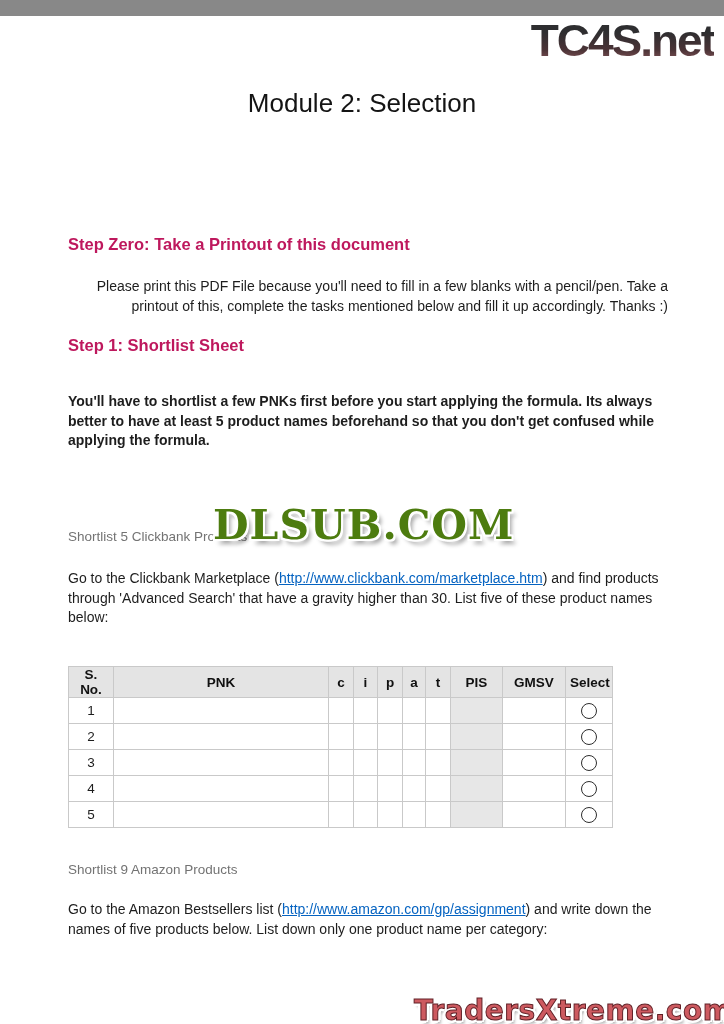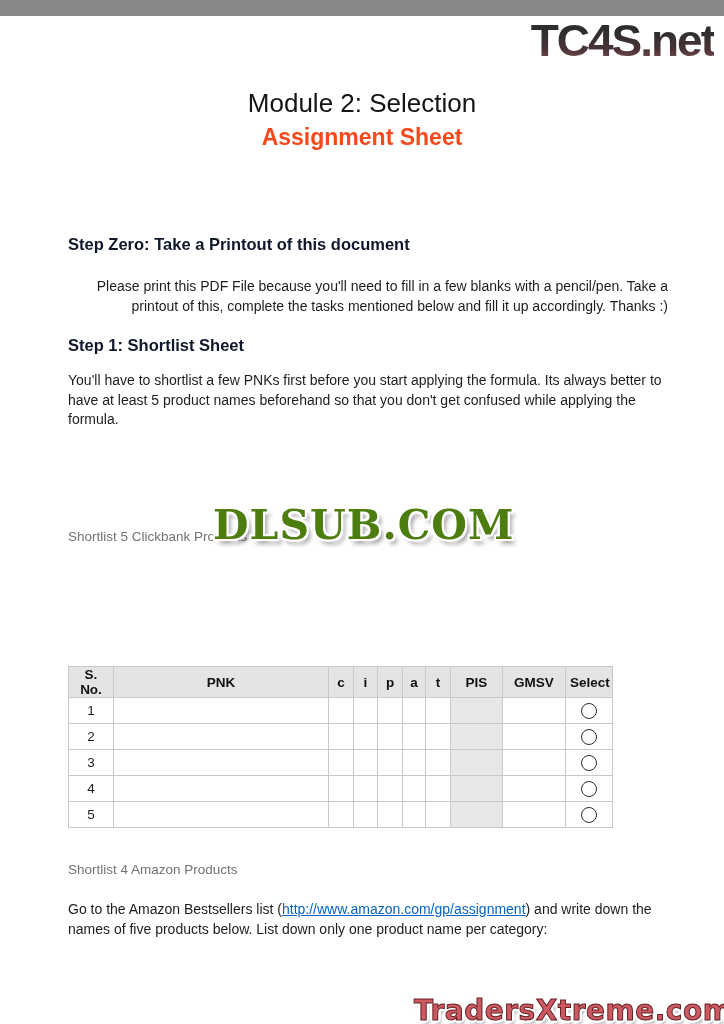--- a/index.html
+++ b/index.html
@@ -16,25 +16,25 @@
     background:linear-gradient(180deg,#2e2e30 30%,#4a3336 70%,#8a585c 100%);
     -webkit-background-clip:text;background-clip:text;color:transparent;
     transform:scaleY(.95);display:inline-block;
   }
   
   .title{top:72px;left:0;width:724px;text-align:center;font-size:26px;color:#141414;}
   .subtitle{top:108px;left:0;width:724px;text-align:center;font-size:23px;font-weight:700;color:#f8481c;}
   
   .para{left:68px;width:600px;font-size:14px;line-height:19.5px;color:#1d1d1d;}
   .p-intro{top:159px;}
-  .h2{left:68px;font-size:16.5px;font-weight:700;color:#0f172a;}
+  .h2{left:68px;font-size:16.5px;font-weight:700;color:#be185d;}
   .h-step0{top:219px;}
   .p-step0{top:261px;text-align:right;}
   .h-step1{top:320px;}
-  .p-step1a{top:355px;}
+  .p-step1a{top:376px;font-weight:bold;}
   .p-step1b{top:438px;}
   .h3{left:68px;font-size:13.5px;font-weight:400;color:#737373;z-index:1;}
   .h-clickbank{top:513px;}
   .p-clickbank{top:553px;}
   .h-amazon{top:846px;}
   .p-amazon{top:884px;}
   .link{color:#0563c1;text-decoration:underline;cursor:pointer;}
   
   .wm-dlsub{
     top:489px;left:213px;z-index:5;
@@ -74,32 +74,32 @@
 </head>
 <body>
 
 <div class="page">
 
   <div class="abs logo">
     <span class="logo-text">TC4S.net</span>
   </div>
 
   <div class="abs title">Module 2: Selection</div>
-  <div class="abs subtitle">Assignment Sheet</div>
 
 
   <div class="abs h2 h-step0">Step Zero: Take a Printout of this document</div>
   <div class="abs para p-step0">Please print this PDF File because you'll need to fill in a few blanks with a pencil/pen. Take a printout of this, complete the tasks mentioned below and fill it up accordingly. Thanks :)</div>
 
   <div class="abs h2 h-step1">Step 1: Shortlist Sheet</div>
   <div class="abs para p-step1a">You'll have to shortlist a few PNKs first before you start applying the formula. Its always better to have at least 5 product names beforehand so that you don't get confused while applying the formula.</div>
 
   <div class="abs h3 h-clickbank">Shortlist 5 Clickbank Products</div>
   <div class="abs wm-dlsub">DLSUB.COM</div>
 
+  <div class="abs para p-clickbank"><span>Go to the Clickbank Marketplace (</span><a class="link">http://www.clickbank.com/marketplace.htm</a><span>) and find products through 'Advanced Search' that have a gravity higher than 30. List five of these product names below:</span></div>
 
   <div class="abs tbl-wrap">
     <table class="shortlist">
       <colgroup>
         <col style="width:45px">
           <col style="width:215px">
           <col style="width:25px">
         <col style="width:24px">
           <col style="width:25px">
           <col style="width:23px">
@@ -178,19 +178,19 @@
         <td></td>
         <td></td>
         <td class="pis"></td>
         <td></td>
         <td class="sel"><span class="radio"></span></td>
       </tr>
     </tbody>
       </table>
   </div>
 
-  <div class="abs h3 h-amazon">Shortlist 4 Amazon Products</div>
+  <div class="abs h3 h-amazon">Shortlist 9 Amazon Products</div>
 
   <div class="abs para p-amazon"><span>Go to the Amazon Bestsellers list (</span><a class="link">http://www.amazon.com/gp/assignment</a><span>) and write down the names of five products below. List down only one product name per category:</span></div>
 
   <div class="abs wm-traders">TradersXtreme.com</div>
 
 </div>
 
 </body></html>

